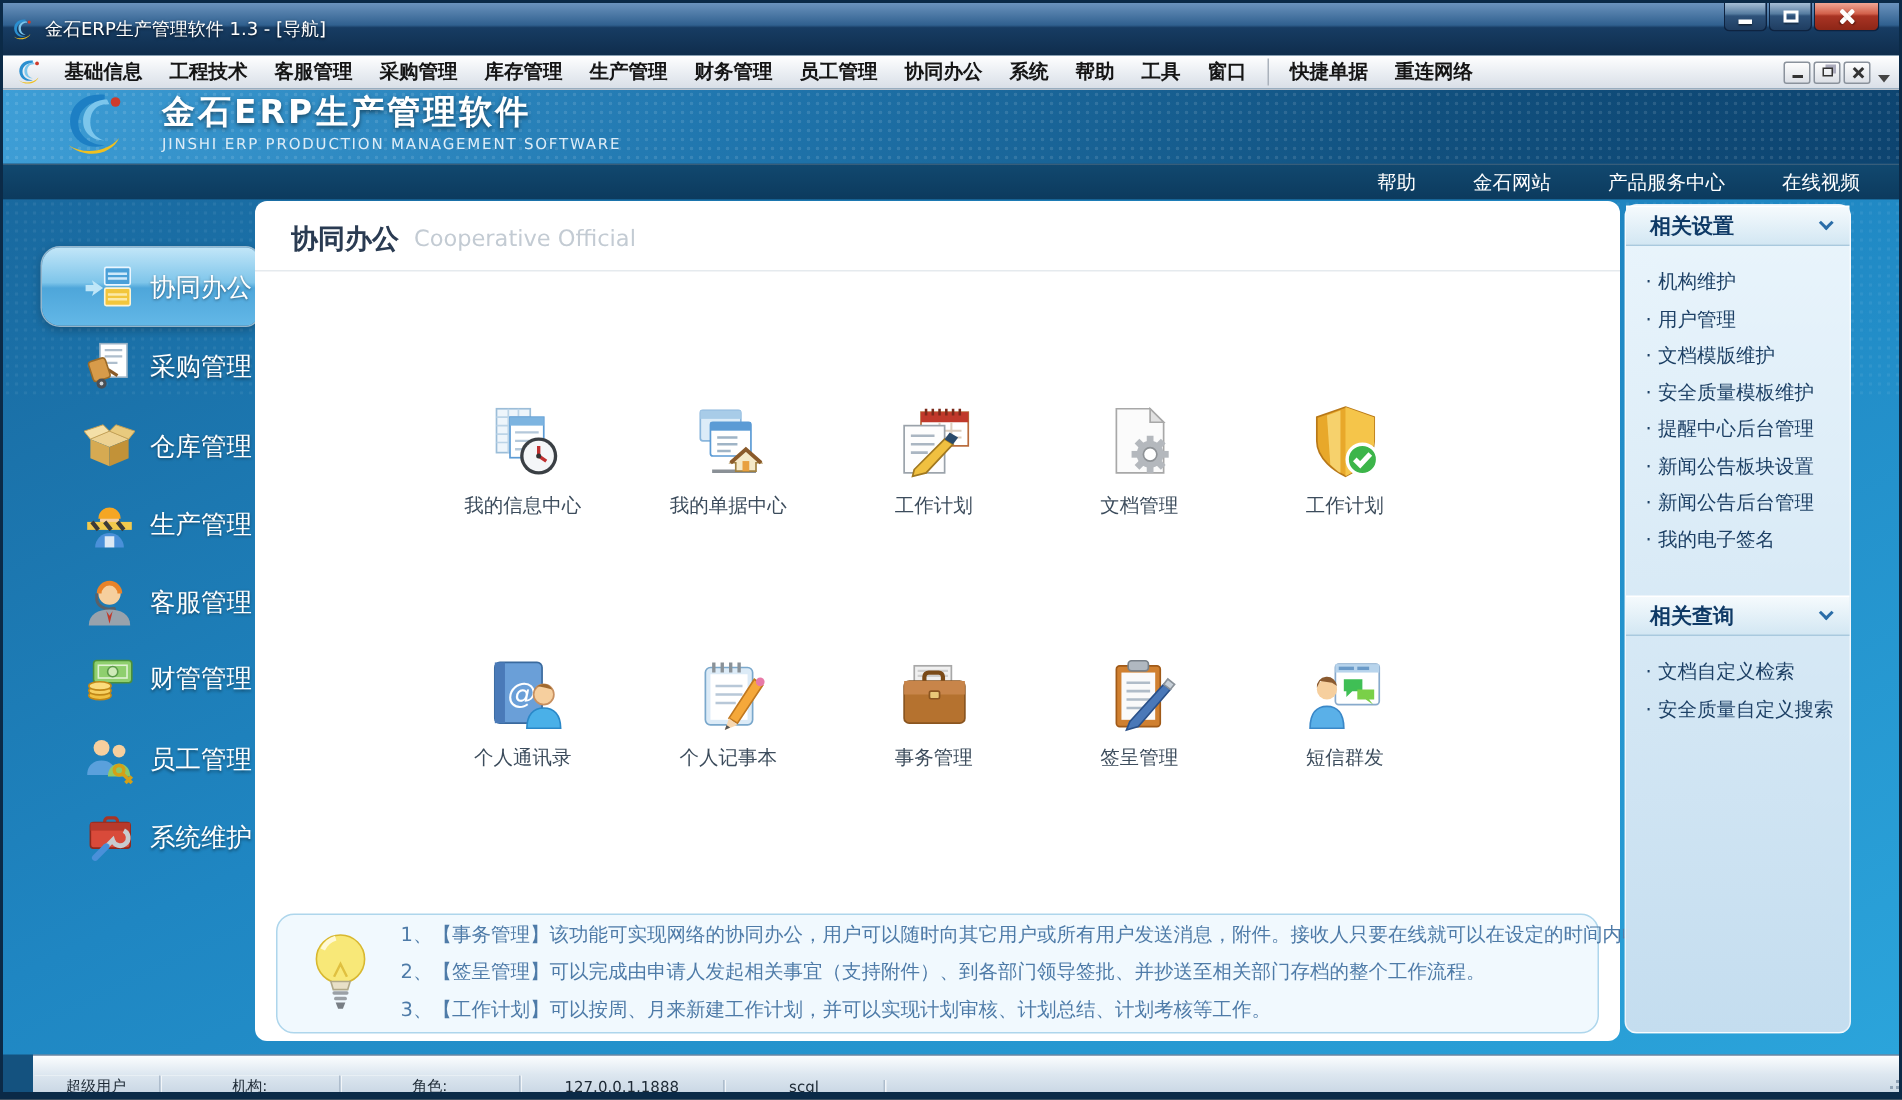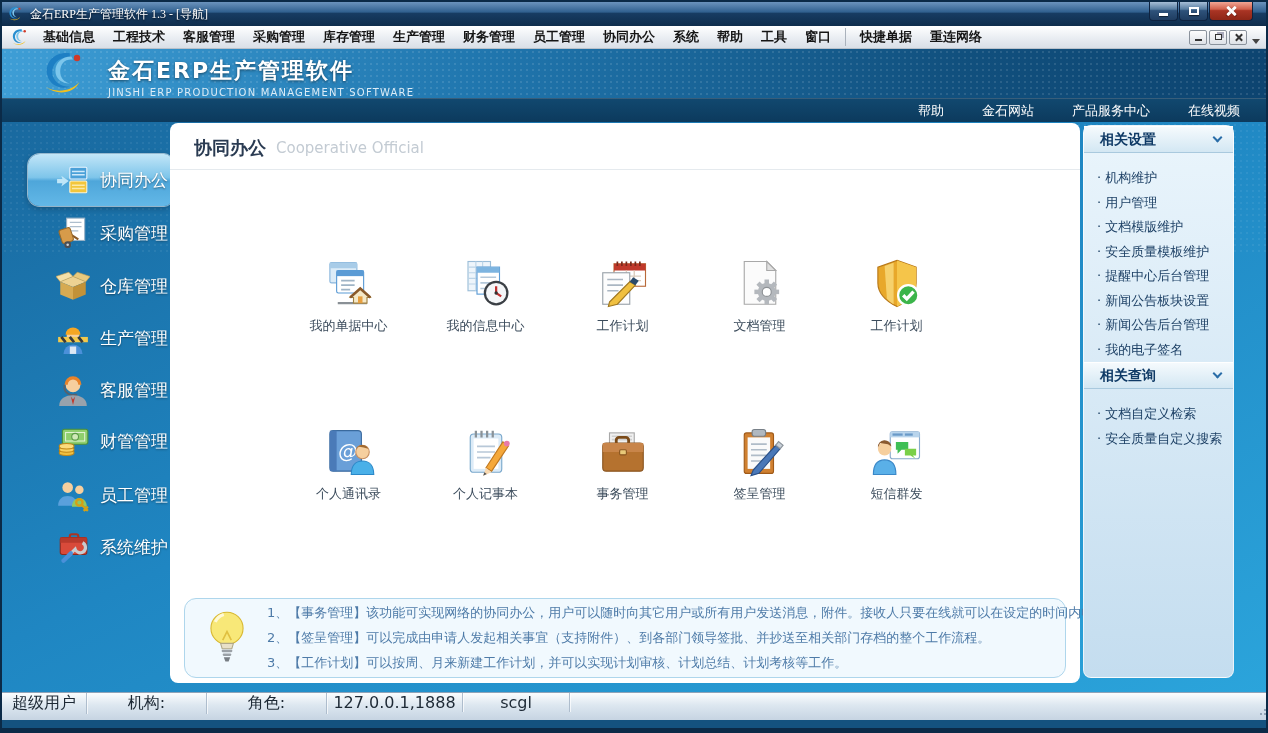--- a/index.html
+++ b/index.html
@@ -4,22 +4,22 @@
 <style>
   html,body{margin:0;padding:0;background:#333;}
   *{box-sizing:border-box;}
   .window{
     position:relative;width:1268px;height:733px;margin:0 auto;
     border:2px solid #0b2a47;border-bottom:5px solid #0b2a47;
     background:#14527f;overflow:hidden;
     font-family:"DejaVu Sans","Liberation Sans",sans-serif;
   }
   
-  .titlebar{height:24px;display:flex;align-items:center;padding:0 5px;
-    background:linear-gradient(#6b93bd 0%,#30608f 42%,#173c63 47%,#0f2d4c 100%);font-family:Liberation Serif, serif;}
+  .titlebar{height:35px;display:flex;align-items:center;padding:0 5px;
+    background:linear-gradient(#6b93bd 0%,#30608f 42%,#173c63 47%,#0f2d4c 100%);}
   .titlebar .app-ico{width:17px;height:16px;flex:none;}
   .title-text{color:#fff;font-size:12px;margin-left:6px;text-shadow:0 1px 2px rgba(0,0,0,.7);}
   .win-btns{margin-left:auto;display:flex;align-self:flex-start;margin-right:8px;}
   .wb{width:29px;height:19px;border:1px solid #0e2340;border-top:none;border-radius:0 0 4px 4px;
     display:flex;align-items:center;justify-content:center;margin-left:1px;cursor:pointer;
     background:linear-gradient(#a6bed6 0%,#567c a0 40%,#2e527a 48%,#1f3d61 100%);
     background:linear-gradient(#a6bed6 0%,#567ca0 40%,#2e527a 48%,#1f3d61 100%);}
   .wb.close{width:44px;background:linear-gradient(#f2a694 0%,#d2604b 40%,#a93424 48%,#8d2617 100%);}
   .g-min{width:9px;height:3px;background:#fff;margin-top:7px;box-shadow:0 1px 1px rgba(0,0,0,.5);}
   .g-max{width:10px;height:8px;border:2px solid #fff;box-shadow:0 1px 1px rgba(0,0,0,.5);}
@@ -35,21 +35,21 @@
   .mdi-btns{margin-left:auto;display:flex;align-items:center;}
   .mdib{width:18px;height:15px;border:1px solid #8a929c;border-radius:2px;margin-left:2px;
     background:linear-gradient(#fdfdfd,#dde1e7);display:flex;align-items:center;justify-content:center;cursor:pointer;}
   .mg-min{width:7px;height:2px;background:#333;margin-top:6px;}
   .mg-res{width:7px;height:6px;border:1px solid #333;box-shadow:2px -2px 0 -0px #aab;}
   .mg-x{position:relative;width:8px;height:8px;}
   .mg-x::before,.mg-x::after{content:"";position:absolute;left:3.5px;top:0;width:2px;height:9px;background:#333;}
   .mg-x::before{transform:rotate(45deg);} .mg-x::after{transform:rotate(-45deg);}
   .mdi-arrow{width:0;height:0;border-left:4px solid transparent;border-right:4px solid transparent;border-top:5px solid #444;margin:8px 0 0 5px;cursor:pointer;}
   
-  .header-top{position:relative;height:49px;display:flex;align-items:flex-end;padding-left:32px;
+  .header-top{position:relative;height:49px;display:flex;align-items:flex-start;padding-left:32px;
     background:linear-gradient(105deg,#3e9ed6 0%,#2076ae 38%,#11507e 75%,#0d4470 100%);overflow:hidden;}
   .header-top::after{content:"";position:absolute;inset:0;
     background-image:radial-gradient(rgba(255,255,255,.22) 1px,transparent 1.4px);
     background-size:6px 6px;opacity:.5;pointer-events:none;}
   .logo{width:62px;height:48px;flex:none;margin-right:12px;position:relative;z-index:1;}
   .brand{position:relative;z-index:1;}
   .brand-title{color:#fff;font-size:22px;font-weight:bold;letter-spacing:2px;text-shadow:0 1px 3px rgba(0,0,0,.5);}
   .brand-sub{color:#dcecf7;font-size:10px;letter-spacing:1.2px;margin-top:1px;}
   .header-links{height:24px;display:flex;align-items:center;justify-content:flex-end;gap:38px;
     padding-right:26px;background:linear-gradient(#11486f,#0c3a5d);border-top:1px solid rgba(255,255,255,.18);}
@@ -84,29 +84,29 @@
   .tips{display:flex;flex-direction:column;gap:3px;}
   .tip-line{font-size:13px;color:#4e7ba8;line-height:22px;white-space:nowrap;}
   
   .right-panel{position:absolute;left:1081px;top:3px;width:151px;height:553px;
     background:linear-gradient(#eaf5fc,#c4ddef);border-radius:8px;border:1px solid rgba(255,255,255,.65);}
   .section-hd{height:27px;display:flex;align-items:center;padding-left:16px;
     background:linear-gradient(#f5fafd,#d3e7f3);border-top:1px solid #fff;border-bottom:1px solid #a9c9de;
     font-size:14px;font-weight:bold;color:#0f3a66;cursor:pointer;}
   .section-hd:first-child{margin-top:0;}
   .hd-first{margin-top:41px;}
-  .hd-next{margin-top:0;gap:36px;}
+  .hd-next{margin-top:24px;gap:36px;}
   .chev{width:7px;height:7px;border-right:2px solid #2a6da8;border-bottom:2px solid #2a6da8;
     transform:rotate(45deg);margin:-4px 12px 0 auto;}
   .panel-list{list-style:none;margin:13px 0 0;padding:0 0 0 13px;}
   .panel-list li{font-size:13px;color:#1d4065;line-height:24.5px;cursor:pointer;white-space:nowrap;}
   .panel-list li::before{content:"· ";color:#1d4065;}
   
-  .statusbar{height:28px;display:flex;align-items:flex-start;font-size:16px;color:#1d2935;
-    background:linear-gradient(#fbfdfe,#dde7f0 45%,#c6d4e2);border-top:1px solid #8fa3b8;position:relative;}
+  .statusbar{height:28px;display:flex;align-items:flex-end;font-size:10px;color:#1d2935;
+    background:linear-gradient(#fbfdfe,#dde7f0 45%,#c6d4e2);border-top:1px solid #8fa3b8;position:relative;margin-left:20px;}
   .seg{display:flex;align-items:center;justify-content:center;border-right:1px solid #aebdcd;box-shadow:1px 0 0 rgba(255,255,255,.7);}
   .grip{position:absolute;right:4px;bottom:5px;width:2px;height:2px;background:#8fa2b5;
     box-shadow:4px 0 #8fa2b5,8px 0 #8fa2b5,8px -4px #8fa2b5,8px -8px #8fa2b5,4px -4px #8fa2b5;}
 </style>
 </head>
 <body>
 
 <div class="window">
 
   <div class="titlebar">
@@ -284,46 +284,46 @@
     <div class="main-card">
       <div class="card-head">
         <span class="card-title">协同办公</span>
         <span class="card-sub">Cooperative Official</span>
       </div>
 
       <div class="app-grid">
 
         <div class="app">
           <svg viewBox="0 0 48 48">
+            <rect x="8" y="4" width="20" height="26" fill="#eef5fb" stroke="#9bbdd8"></rect>
+            <path d="M8 9 h20 M8 14 h20 M8 19 h20 M8 24 h20 M15 4 v26 M21 4 v26" stroke="#bcd4e7" stroke-width="1"></path>
+            <rect x="16" y="9" width="20" height="24" fill="#fff" stroke="#5b9bd5"></rect>
+            <rect x="16" y="9" width="20" height="5" fill="#7db4e0"></rect>
+            <path d="M19 18 h14 M19 23 h14 M19 28 h10" stroke="#b4c8da" stroke-width="1.4"></path>
+            <circle cx="33" cy="32" r="11" fill="#3a3f44"></circle>
+            <circle cx="33" cy="32" r="9" fill="#f4f6f8"></circle>
+            <path d="M33 26 v6 l4.5 3" stroke="#c03030" stroke-width="2" fill="none"></path>
+            <circle cx="33" cy="32" r="1.5" fill="#333"></circle>
+          </svg>
+          <span class="app-label">我的信息中心</span>
+        </div>
+
+        <div class="app">
+          <svg viewBox="0 0 48 48">
             <rect x="7" y="5" width="24" height="18" rx="1.5" fill="#dcecf8" stroke="#8ab6dc"></rect>
             <rect x="7" y="5" width="24" height="5" fill="#a8cce8"></rect>
             <rect x="13" y="12" width="24" height="20" rx="1.5" fill="#fff" stroke="#5b9bd5"></rect>
             <rect x="13" y="12" width="24" height="5" fill="#5b9bd5"></rect>
             <path d="M17 21 h12 M17 25 h12 M17 29 h8" stroke="#9fb4c6" stroke-width="1.5"></path>
             <path d="M14 41 h26" stroke="#8a9096" stroke-width="2"></path>
             <path d="M28 41 v-5 h-3 l9-8 9 8 h-3 v5 z" fill="#f5e9c8" stroke="#a08040"></path>
             <path d="M25 36 l9-8 9 8" fill="none" stroke="#8a5a2a" stroke-width="2.2"></path>
             <rect x="32" y="35" width="4" height="6" fill="#e8a040"></rect>
           </svg>
           <span class="app-label">我的单据中心</span>
-        </div>
-
-        <div class="app">
-          <svg viewBox="0 0 48 48">
-            <rect x="8" y="4" width="20" height="26" fill="#eef5fb" stroke="#9bbdd8"></rect>
-            <path d="M8 9 h20 M8 14 h20 M8 19 h20 M8 24 h20 M15 4 v26 M21 4 v26" stroke="#bcd4e7" stroke-width="1"></path>
-            <rect x="16" y="9" width="20" height="24" fill="#fff" stroke="#5b9bd5"></rect>
-            <rect x="16" y="9" width="20" height="5" fill="#7db4e0"></rect>
-            <path d="M19 18 h14 M19 23 h14 M19 28 h10" stroke="#b4c8da" stroke-width="1.4"></path>
-            <circle cx="33" cy="32" r="11" fill="#3a3f44"></circle>
-            <circle cx="33" cy="32" r="9" fill="#f4f6f8"></circle>
-            <path d="M33 26 v6 l4.5 3" stroke="#c03030" stroke-width="2" fill="none"></path>
-            <circle cx="33" cy="32" r="1.5" fill="#333"></circle>
-          </svg>
-          <span class="app-label">我的信息中心</span>
         </div>
 
         <div class="app">
           <svg viewBox="0 0 48 48">
             <rect x="16" y="6" width="28" height="20" fill="#fff" stroke="#b86a3a"></rect>
             <rect x="16" y="6" width="28" height="6" fill="#c0392b"></rect>
             <path d="M19 4 v4 M23 4 v4 M27 4 v4 M31 4 v4 M35 4 v4 M39 4 v4" stroke="#7a2a1a" stroke-width="1.5"></path>
             <path d="M20 17 h20 M20 21 h20 M27 12 v12 M34 12 v12" stroke="#dccdbd" stroke-width="1.2"></path>
             <rect x="6" y="14" width="24" height="28" fill="#fdfdfd" stroke="#9aa2aa"></rect>
             <path d="M10 20 h14 M10 25 h14 M10 30 h10" stroke="#aab6c2" stroke-width="1.5"></path>

